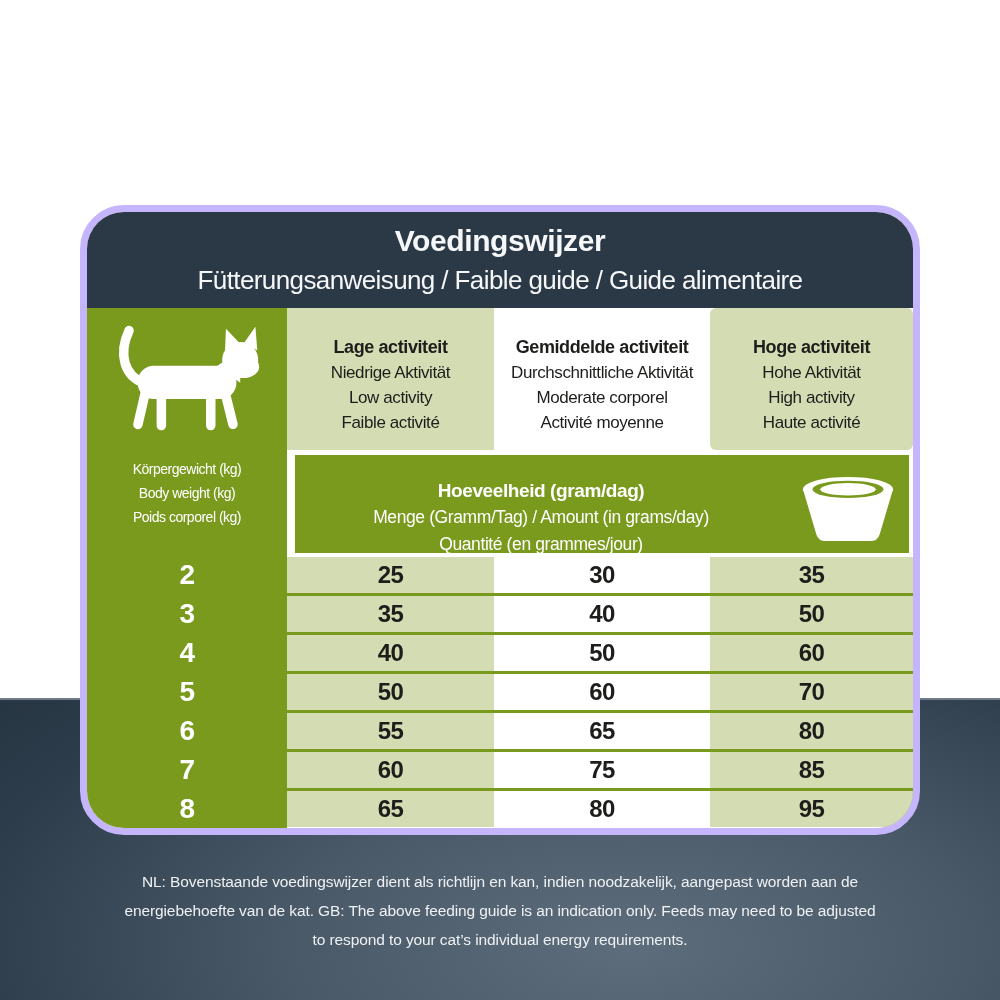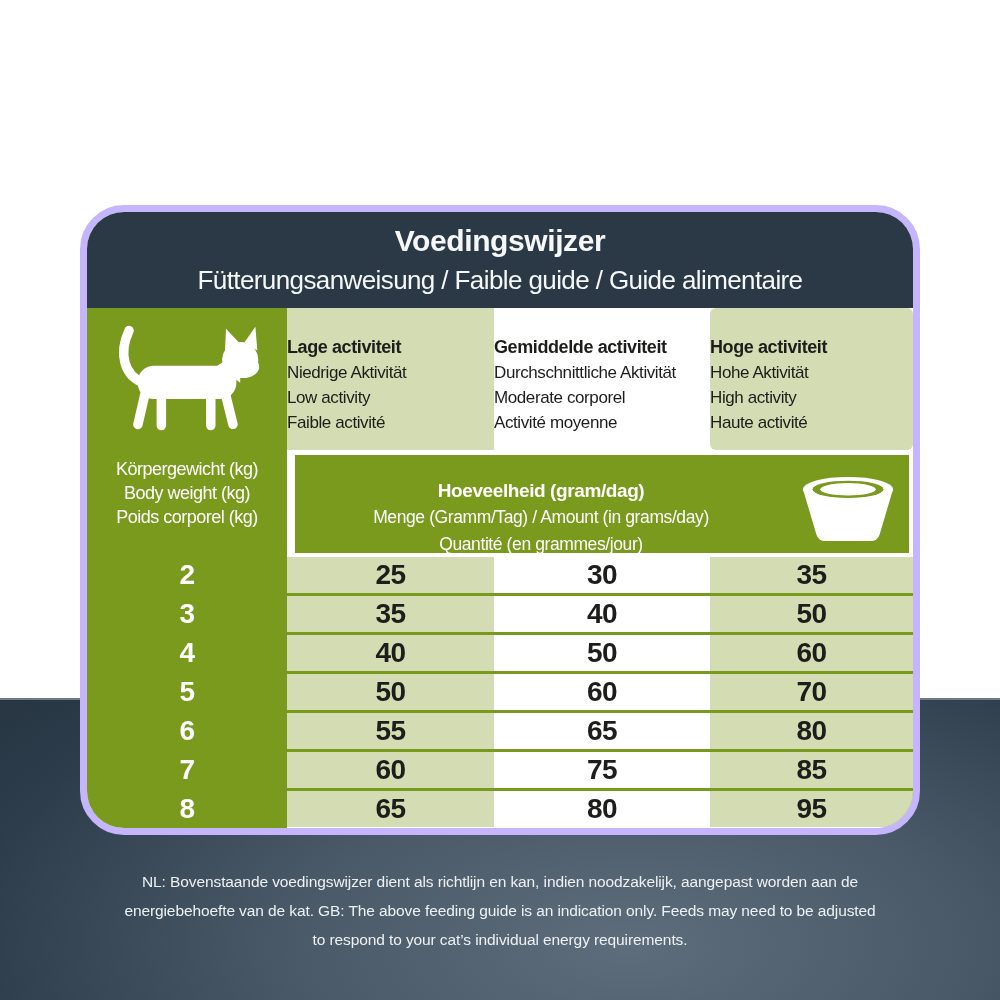--- a/index.html
+++ b/index.html
@@ -51,33 +51,33 @@
     color: #ffffff;
     display: flex; flex-direction: column;
     flex-shrink: 0;
   }
   .cat-box { height: 142px; display: flex; align-items: center; justify-content: center; }
   .cat-box svg { width: 152px; height: 114px; }
   .spacer-5 { height: 5px; }
   .spacer-4 { height: 4px; }
   .weight-labels { height: 98px; text-align: center; line-height: 24px; padding-top: 2px; }
   .weight-labels .lbl-title { font-size: 19px; font-weight: bold; letter-spacing: -0.5px; }
-  .weight-labels .lbl-sub { font-size: 18px; letter-spacing: -0.5px; text-align: center; }
+  .weight-labels .lbl-sub { font-size: 14px; letter-spacing: -0.5px; text-align: center; }
   .weight-cell {
     height: 36px; margin-bottom: 3px;
     display: flex; align-items: center; justify-content: center;
     font-size: 28px; font-weight: bold; letter-spacing: -0.5px;
   }
   .weight-cell:last-child { margin-bottom: 0; }
 
   
   .right-col { flex: 1; display: flex; flex-direction: column; background: #ffffff; }
 
   .activity-headers { height: 142px; display: flex; }
-  .act-col { padding-top: 27px; line-height: 25px; color: #1d1d1b; }
+  .act-col { text-align: center; padding-top: 27px; line-height: 25px; color: #1d1d1b; }
   .act-col.c1 { width: 207px; background: #d3dcb2; }
   .act-col.c2 { width: 216px; background: #ffffff; }
   .act-col.c3 { width: 203px; background: #d3dcb2; border-radius: 6px; }
   .act-title { font-size: 18px; font-weight: bold; letter-spacing: -0.4px; }
   .act-sub { font-size: 17px; letter-spacing: -0.4px; }
 
   .banner {
     height: 98px;
     margin: 0 4px 0 8px;
     background: #7a9a1e;
@@ -88,21 +88,21 @@
   .banner-title { font-size: 19px; font-weight: bold; letter-spacing: -0.4px; }
   .banner-sub { font-size: 17.5px; letter-spacing: -0.4px; }
   .banner-bowl { width: 122px; display: flex; align-items: center; justify-content: center; padding-top: 8px; }
   .banner-bowl svg { width: 96px; height: 69px; }
 
   .data-grid { height: 270px; background: #7a9a1e; }
   .data-row { height: 36px; margin-bottom: 3px; display: flex; }
   .data-row:last-child { margin-bottom: 0; }
   .data-cell {
     display: flex; align-items: center; justify-content: center;
-    font-size: 28px; font-weight: bold; color: #1d1d1b; letter-spacing: -0.5px;
+    font-size: 24px; font-weight: bold; color: #1d1d1b; letter-spacing: -0.5px;
   }
   .data-cell.c1 { width: 207px; background: #d3dcb2; }
   .data-cell.c2 { width: 216px; background: #ffffff; }
   .data-cell.c3 { width: 203px; background: #d3dcb2; }
 
   
   .footer {
     position: absolute;
     left: 0; top: 867px;
     width: 1000px;

